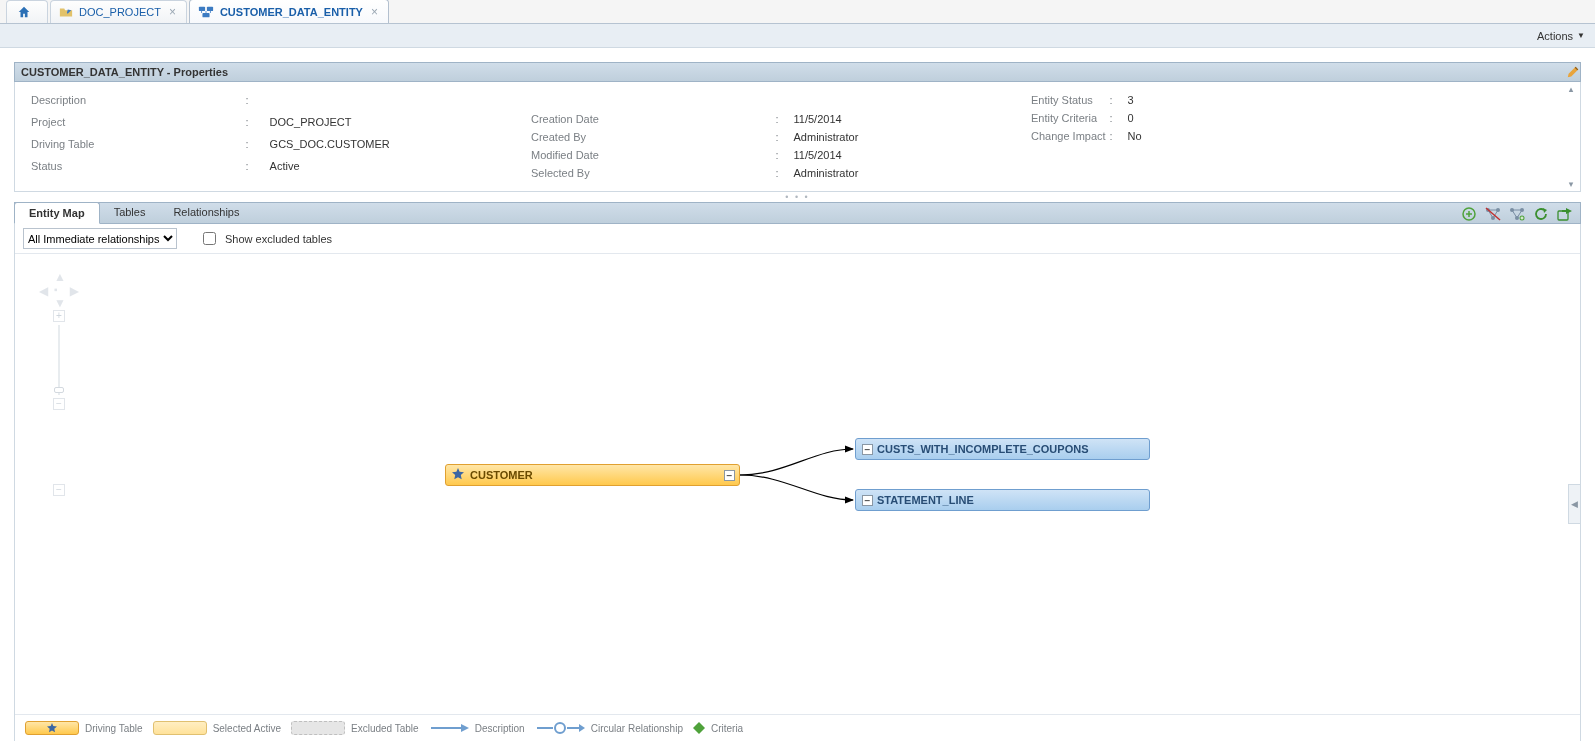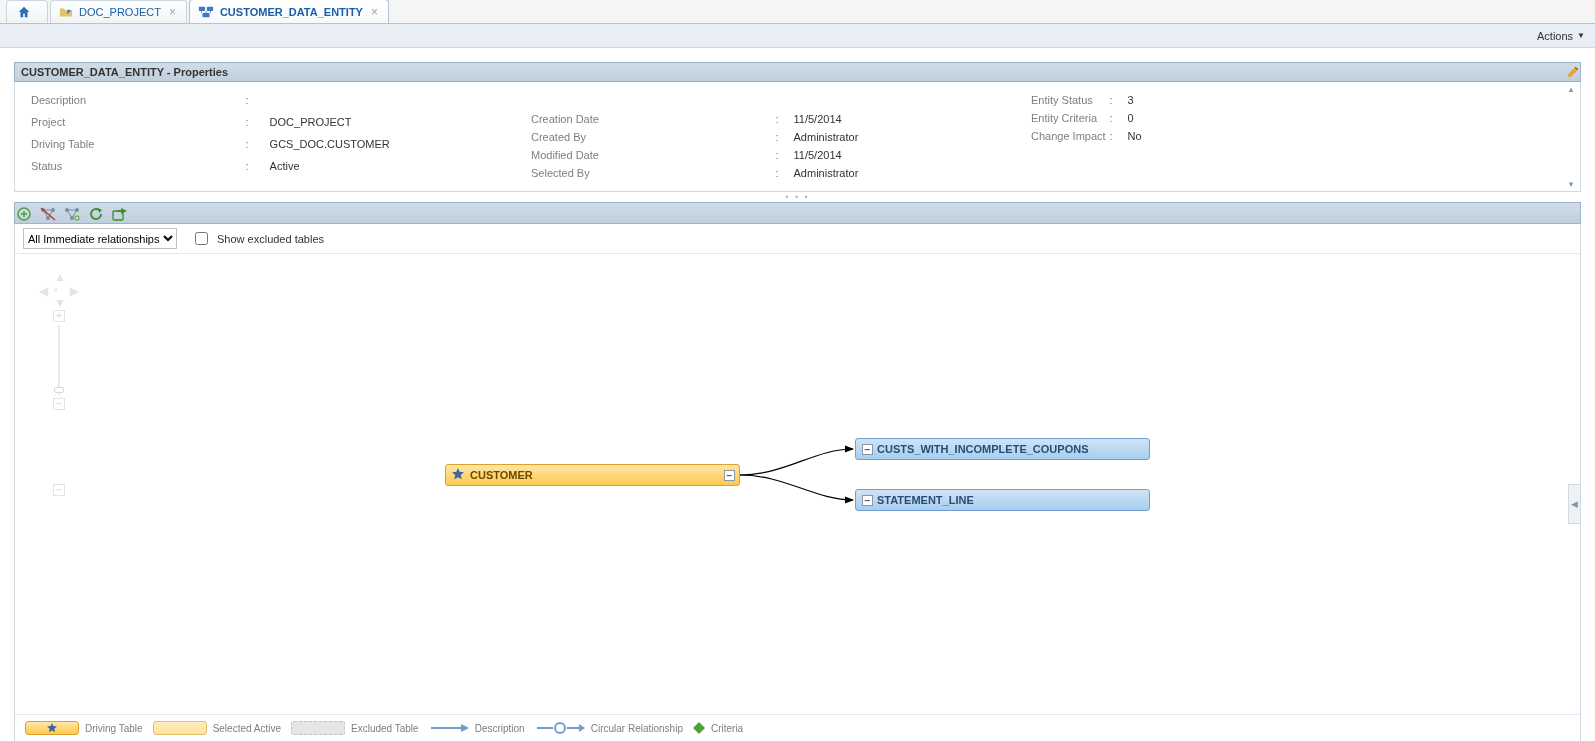--- a/index.html
+++ b/index.html
@@ -41,21 +41,21 @@
   
   .lower { margin:0 14px 10px 14px; }
   .lower-tabs { height:22px; background:linear-gradient(#d0dde9,#bfcfdc); border:1px solid #9fb3c6; display:flex; align-items:flex-end; justify-content:space-between; padding:0 6px 0 0; }
   .lower-tabs-left { display:flex; align-items:flex-end; height:100%; }
   .ltab { height:22px; display:flex; align-items:center; padding:0 14px; color:#333; cursor:pointer; }
   .ltab.active { background:#fff; border:1px solid #9fb3c6; border-bottom:1px solid #fff; border-top-left-radius:3px; border-top-right-radius:3px; margin-bottom:-1px; font-weight:bold; margin-left:-1px; }
   .lower-tabs-right { display:flex; align-items:center; gap:6px; }
   .tool-icon { width:18px; height:18px; display:flex; align-items:center; justify-content:center; cursor:pointer; }
 
   .lower-body { border:1px solid #cfd9e2; border-top:none; position:relative; }
-  .filter-row { height:30px; border-bottom:1px solid #e3e8ee; display:flex; align-items:center; padding:0 8px; gap:14px; }
+  .filter-row { height:30px; border-bottom:1px solid #e3e8ee; display:flex; align-items:center; padding:0 8px; gap:22px; }
   select.rel-select { font-size:11px; height:21px; border:1px solid #b9c3ce; background:#fff; }
   .chk-row { display:flex; align-items:center; gap:6px; color:#333; }
 
   
   .canvas { position:relative; height:460px; background:#fff; overflow:hidden; }
 
   
   .nav-widget { position:absolute; left:24px; top:16px; width:40px; display:flex; flex-direction:column; align-items:center; color:#d7dde3; }
   .nav-pad { position:relative; width:40px; height:40px; }
   .nav-pad span { position:absolute; font-size:12px; color:#e1e5ea; cursor:pointer; }
@@ -188,20 +188,31 @@
     <div class="props-scroll">
       <span class="arr">▴</span>
       <span class="arr">▾</span>
     </div>
   </div>
   <div class="grip">• • •</div>
 </div>
 
 <div class="lower">
   <div class="lower-tabs">
+    <div class="lower-tabs-left">
+      <div class="ltab active">
+          <span>Entity Map</span>
+        </div>
+      <div class="ltab">
+          <span>Tables</span>
+        </div>
+      <div class="ltab">
+          <span>Relationships</span>
+        </div>
+    </div>
     <div class="lower-tabs-right">
       <span class="tool-icon">
           <svg width="14" height="14" viewBox="0 0 14 14">
             <circle cx="7" cy="7" r="6" fill="none" stroke="#4fa23b" stroke-width="1.5"></circle>
             <path stroke="#4fa23b" stroke-width="1.5" d="M7 4v6M4 7h6"></path>
           </svg>
         </span>
       <span class="tool-icon">
           <svg width="16" height="14" viewBox="0 0 16 14">
             <circle cx="3" cy="3" r="2" fill="#7a8ea3"></circle>

